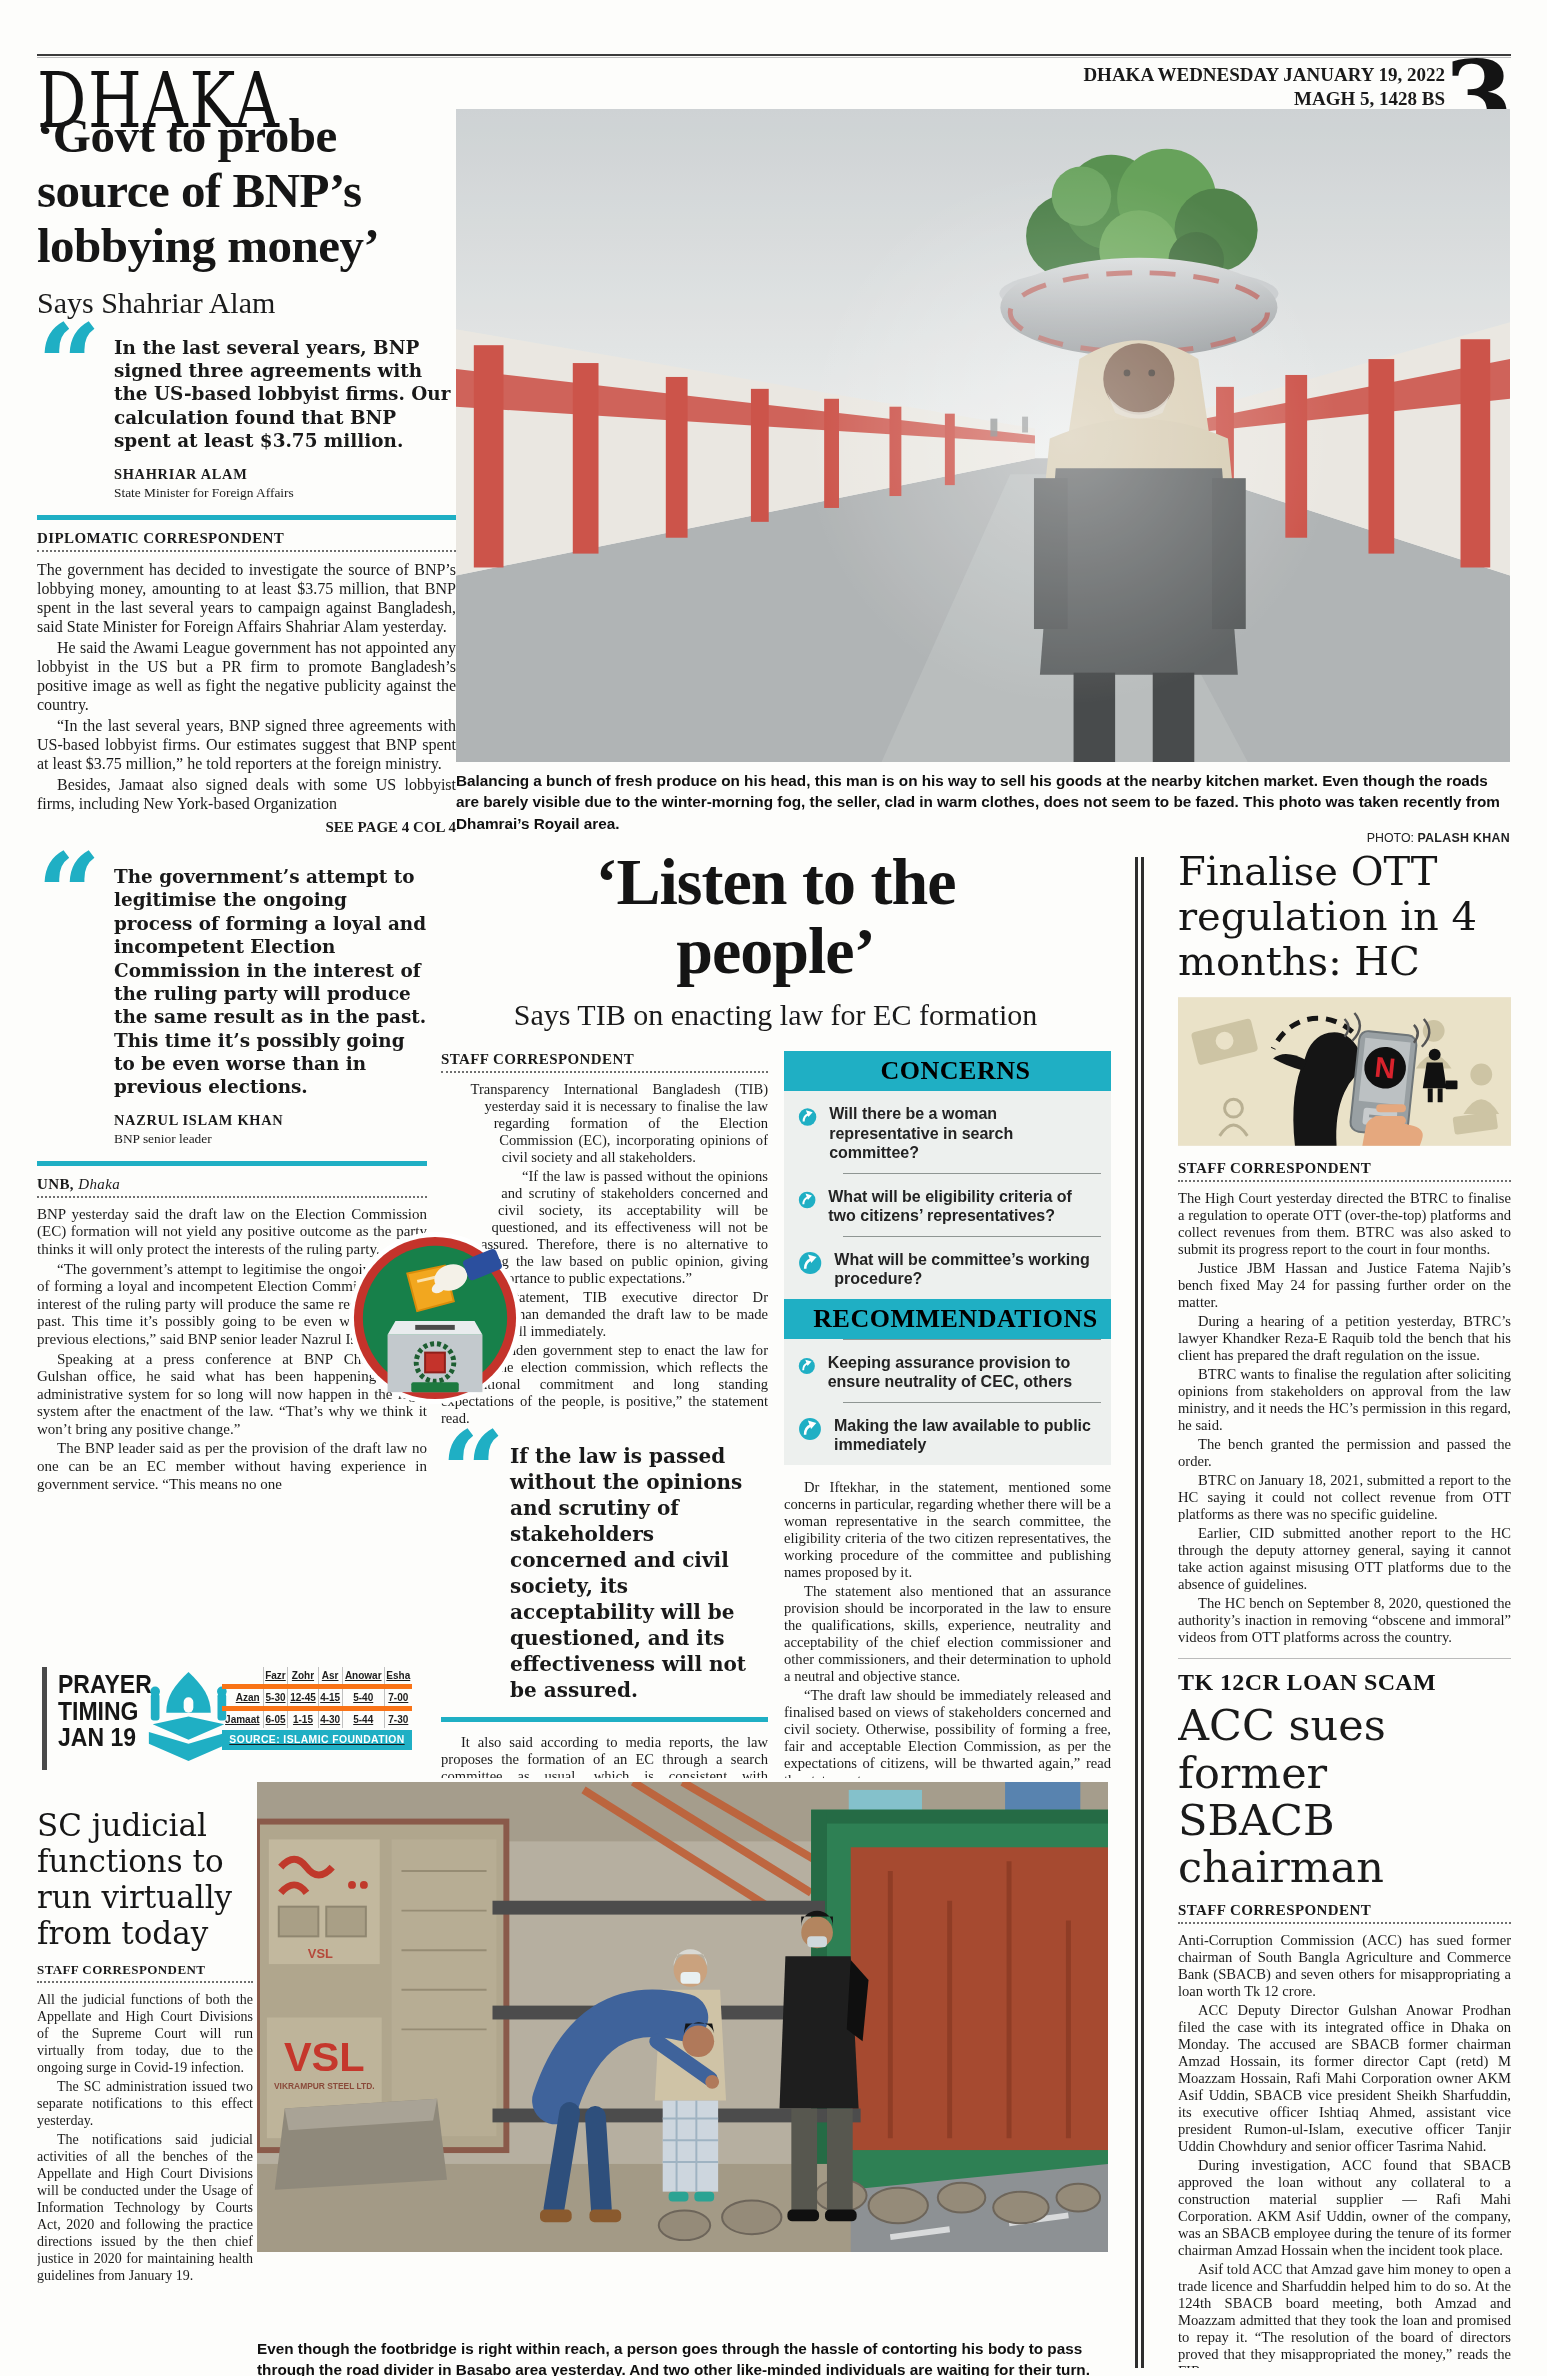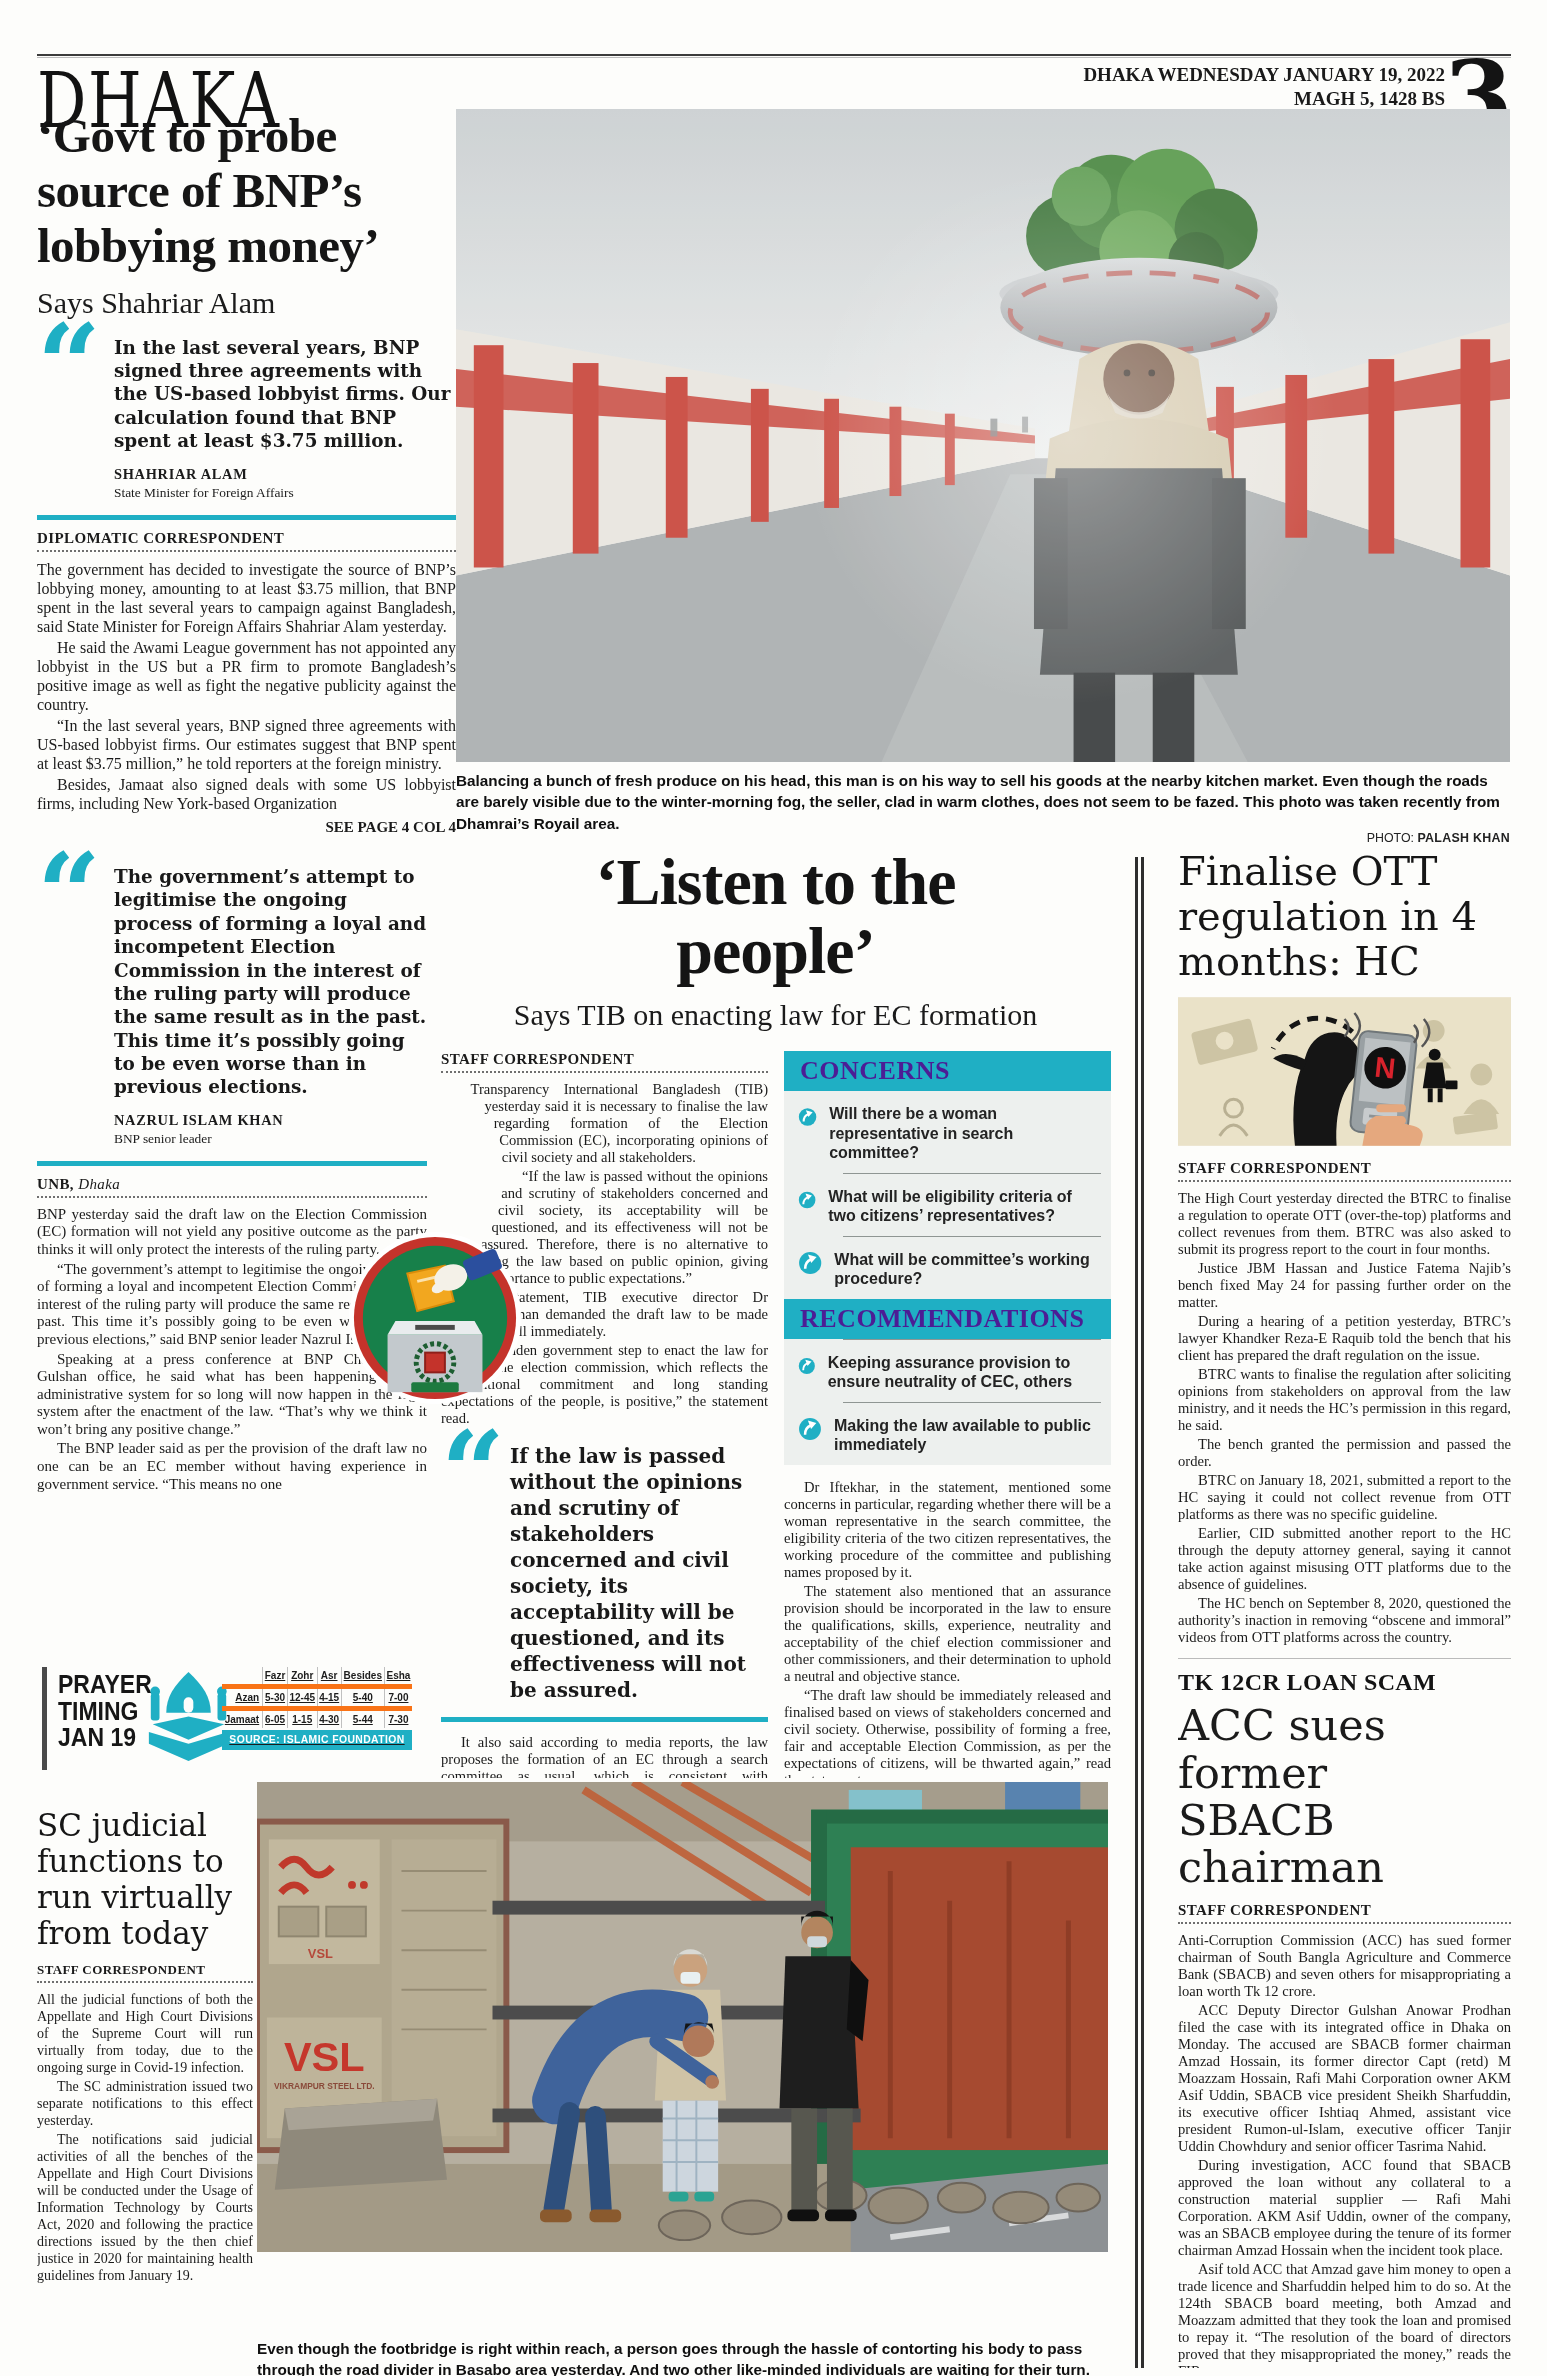--- a/index.html
+++ b/index.html
@@ -68,22 +68,22 @@
   .lcol1{left:0;top:204px;width:327px;height:727px;overflow:hidden;}
   .lcol2{left:343px;top:204px;width:327px;height:727px;overflow:hidden;}
   .wrap-spacer{float:left;width:89px;height:184px;margin:139px 8px 6px 0;
                shape-outside:circle(105px at -44px 92px);}
   .pullquote .qtext{font-size:20px;line-height:1.3;}
   .pullquote .qmark{flex:0 0 69px;}
   .badge{left:348px;top:1226px;width:174px;height:184px;z-index:6;}
 
   
   .ibox{background:#edf0ee;}
-  .ibox-h{background:var(--teal);color:#4c1d95;font-family:"Liberation Serif",serif;font-weight:bold;
-          font-size:26px;line-height:40px;padding-left:16px;letter-spacing:0.5px;}
+  .ibox-h{background:var(--teal);color:#000000;font-family:"Liberation Serif",serif;font-weight:bold;
+          font-size:26px;line-height:40px;padding-left:16px;letter-spacing:0.5px;text-align:center;}
   .ibox-item{display:flex;align-items:flex-start;gap:12px;padding:10px 12px 10px 14px;}
   .ibox-item .txt{font-family:"Liberation Sans",sans-serif;font-weight:bold;font-size:16px;
                   line-height:1.22;color:#232323;padding-top:3px;}
   .ibox-sep{border-top:1px solid #8f9693;margin:0 10px 0 59px;}
 
   
   .vrule{top:857px;width:3px;height:1511px;background:#2e2e2e;}
 
   
   .rcol{left:1178px;top:849px;width:333px;height:1519px;overflow:hidden;}
@@ -288,21 +288,21 @@
       </svg>
     </div>
     <div class="pt-wrap">
       <table class="pt-table">
         <tbody>
             <tr>
           <th class="lbl"></th>
           <th>Fazr</th>
           <th>Zohr</th>
           <th>Asr</th>
-          <th>Besides</th>
+          <th>Anowar</th>
           <th>Esha</th>
         </tr>
         <tr>
           <td class="lbl">Azan</td>
           <td>5-30</td>
           <td>12-45</td>
           <td>4-15</td>
           <td>5-40</td>
           <td>7-00</td>
         </tr>

